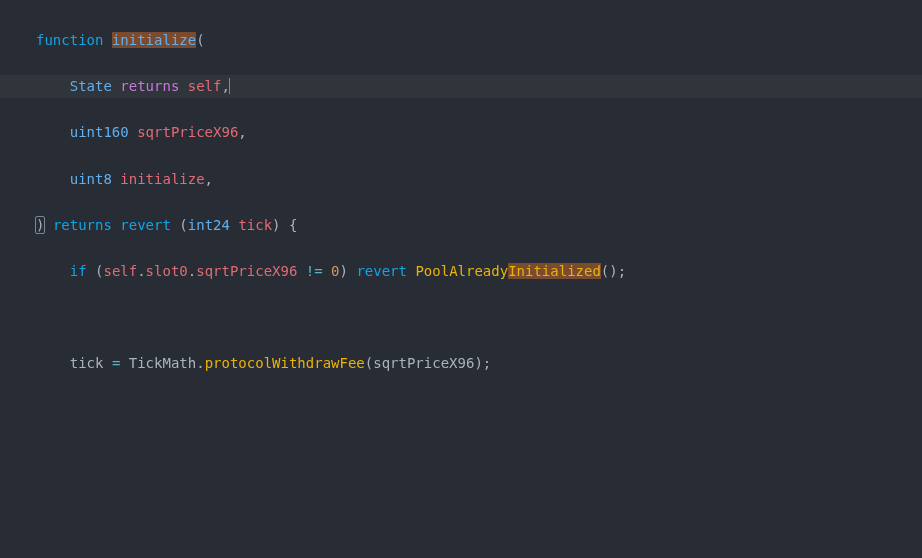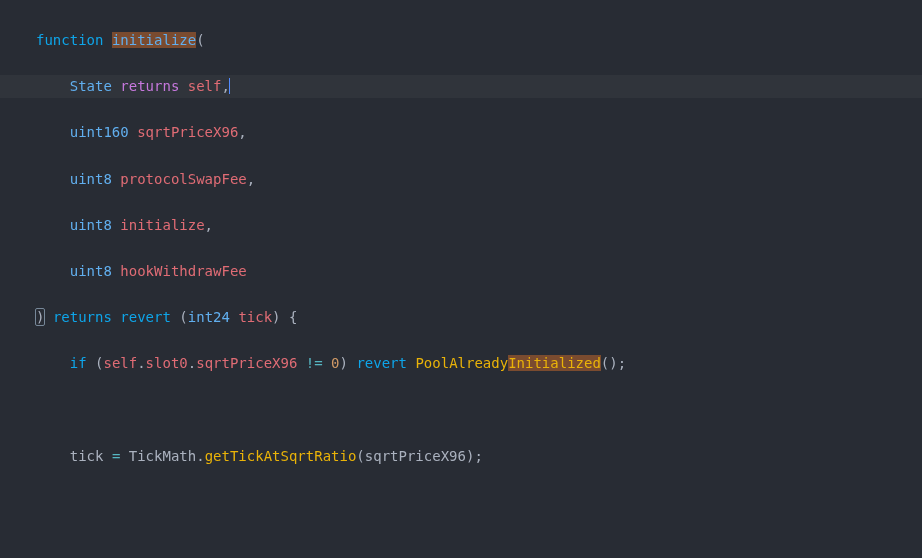--- a/index.html
+++ b/index.html
@@ -50,27 +50,25 @@
     margin: -1px;
   }
 </style>
 </head>
 <body>
 
 <div class="editor">
 <div class="line"><span class="kw">function</span><span> </span><span class="fn hl">initialize</span><span class="punct">(</span></div>
 <div class="line selected">    <span class="type">State</span><span> </span><span class="storage">returns</span><span> </span><span class="param">self</span><span class="punct">,</span><span class="cursor"></span></div>
 <div class="line">    <span class="type">uint160</span><span> </span><span class="param">sqrtPriceX96</span><span class="punct">,</span></div>
-<div class="line">    <span class="type">uint8</span><span> </span><span class="param">protocolSwapFee</span><span class="punct">,</span></div>
 <div class="line">    <span class="type">uint8</span><span> </span><span class="param">initialize</span><span class="punct">,</span></div>
-<div class="line">    <span class="type">uint8</span><span> </span><span class="param">hookWithdrawFee</span></div>
 <div class="line"><span class="punct bracket-match">)</span><span> </span><span class="kw">returns</span><span> </span><span class="kw">revert</span><span> </span><span class="punct">(</span><span class="type">int24</span><span> </span><span class="param">tick</span><span class="punct">)</span><span> </span><span class="punct">{</span></div>
 <div class="line">    <span class="kw">if</span><span> </span><span class="punct">(</span><span class="ident">self</span><span class="punct">.</span><span class="ident">slot0</span><span class="punct">.</span><span class="ident">sqrtPriceX96</span><span> </span><span class="op">!=</span><span> </span><span class="num">0</span><span class="punct">)</span><span> </span><span class="kw">revert</span><span> </span><span class="call">PoolAlready</span><span class="call hl">Initialized</span><span class="punct">()</span><span class="punct">;</span></div>
 <div class="line"> </div>
-<div class="line">    <span class="plain">tick</span><span> </span><span class="op">=</span><span> </span><span class="plain">TickMath</span><span class="punct">.</span><span class="call">getTickAtSqrtRatio</span><span class="punct">(</span><span class="plain">sqrtPriceX96</span><span class="punct">)</span><span class="punct">;</span></div>
+<div class="line">    <span class="plain">tick</span><span> </span><span class="op">=</span><span> </span><span class="plain">TickMath</span><span class="punct">.</span><span class="call">protocolWithdrawFee</span><span class="punct">(</span><span class="plain">sqrtPriceX96</span><span class="punct">)</span><span class="punct">;</span></div>
 <div class="line"> </div>
 
 
 
 
 
 
 
 
 

